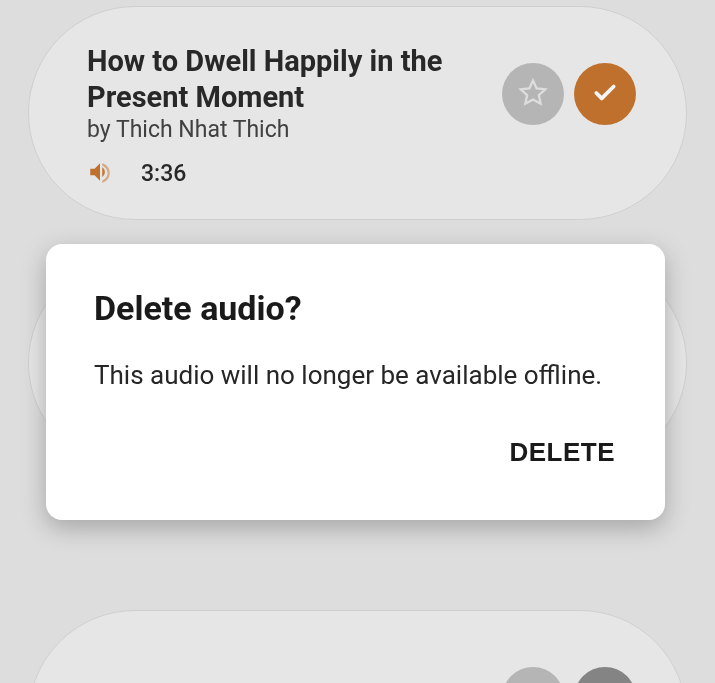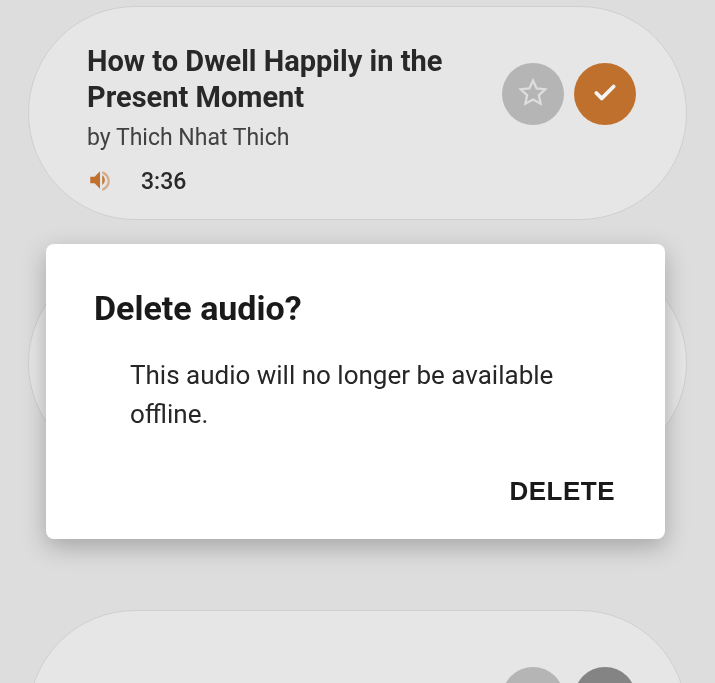--- a/index.html
+++ b/index.html
@@ -50,21 +50,20 @@
     }
     .card-text {
       flex: 1;
       min-width: 0;
     }
     .card-title {
       font-size: 29px;
       font-weight: 700;
       color: #2a2a2a;
       line-height: 1.25;
-      margin-bottom: 8px;
     }
     .card-author {
       font-size: 23px;
       color: #444;
       margin-bottom: 16px;
     }
     .card-meta {
       display: flex;
       align-items: center;
       gap: 28px;
@@ -119,35 +118,34 @@
       display: flex;
       align-items: center;
       justify-content: center;
     }
     .dialog {
       position: absolute;
       left: 46px;
       right: 50px;
       top: 244px;
       background: #fff;
-      border-radius: 8px;
+      border-radius: 16px;
       box-shadow: 0 8px 24px rgba(0,0,0,0.25);
-      padding: 44px 48px 28px 48px;
+      padding: 44px 48px 48px 48px;
     }
     .dialog-title {
       font-size: 34px;
       font-weight: 700;
       color: #1a1a1a;
       margin-bottom: 28px;
     }
     .dialog-body {
       font-size: 26px;
       color: #262626;
       line-height: 1.5;
-      margin-left: 36px;
     }
     .dialog-body p {
       margin-bottom: 30px;
     }
     .dialog-body p:last-of-type {
       margin-bottom: 38px;
     }
     .dialog-actions {
       display: flex;
       justify-content: flex-end;

